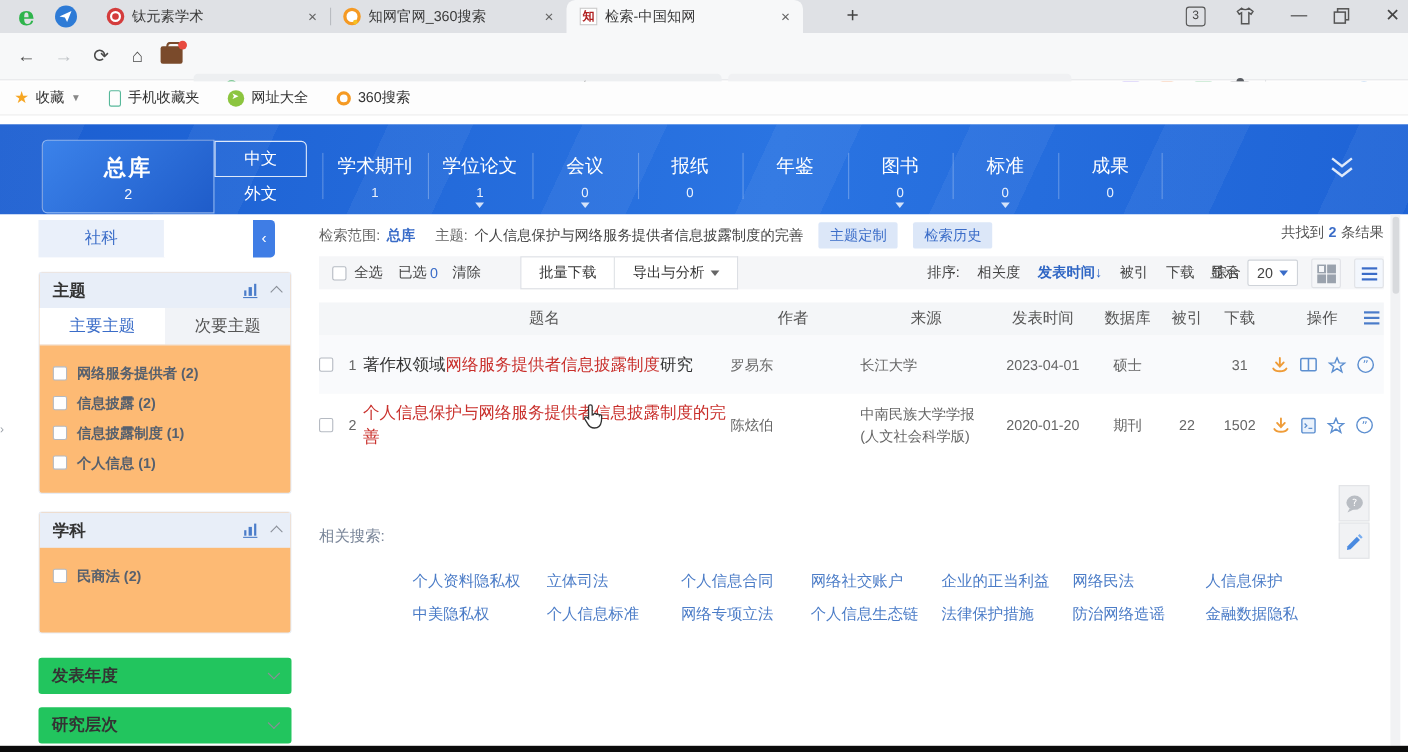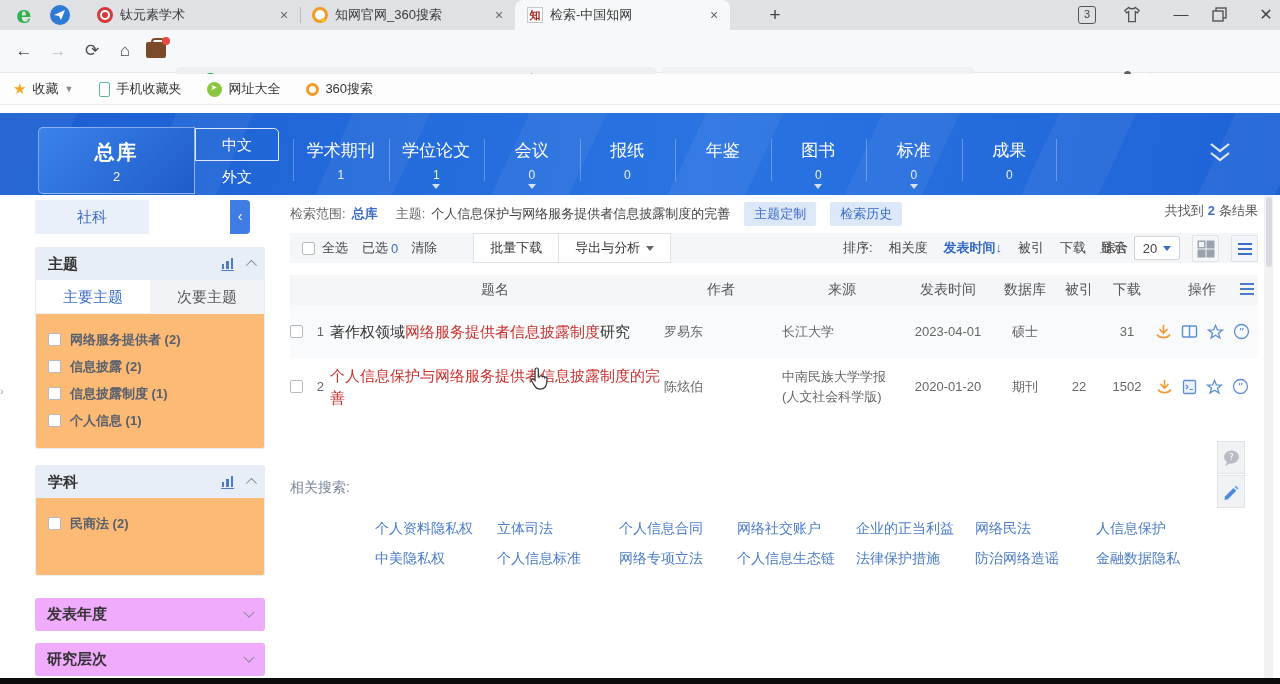--- a/index.html
+++ b/index.html
@@ -117,21 +117,21 @@
   .chev { width:8px; height:8px; border-right:1.5px solid #8a8f98; border-bottom:1.5px solid #8a8f98; display:inline-block; }
   .chev.up { transform:rotate(-135deg) translate(-2px,0); }
   .chev.down { transform:rotate(45deg) translate(-2px,-2px); }
   .subtabs { display:flex; height:34px; border-bottom:1px solid #eef0f4; }
   .subtab { width:50%; text-align:center; line-height:34px; font-size:15px; }
   .subtab.on { color:#3a6cc8; background:#fff; }
   .subtab.off { color:#555; background:#f1f3f7; }
   .facet-body { padding:12px 12px 14px;font-weight:bold; }
   .facet-item { display:flex; align-items:center; height:27px; font-size:13px; color:#56606e; }
   .cbx { width:13px; height:13px; border:1px solid #b5bac2; border-radius:2px; background:#fff; margin-right:9px; flex:none; }
-  .collapsed-card { height:33px; background:#f0abfc; border-radius:3px; display:flex; align-items:center; padding:0 12px; margin-top:0; }
+  .collapsed-card { height:33px; background:#22c55e; border-radius:3px; display:flex; align-items:center; padding:0 12px; margin-top:0; }
   .collapsed-card .facet-title { font-weight:bold; }
 
   
   .main { position:absolute; left:290px; top:0; width:968px; }
   .scope-row { position:absolute; top:7px; left:0; width:968px; height:24px; font-size:13px; color:#666; display:flex; align-items:center; }
   .scope-db { color:#3a6cc8; font-weight:bold; margin:0 18px 0 6px; }
   .scope-query { color:#444; margin-left:6px; }
   .scope-btn { background:#dce7f8; color:#3a6cc8; font-size:13px; padding:3px 10px; border-radius:2px; margin-left:14px; }
   .found { position:absolute; right:0; top:0; color:#555; }
   .found b { color:#3a6cc8; font-weight:bold; margin:0 4px; }

